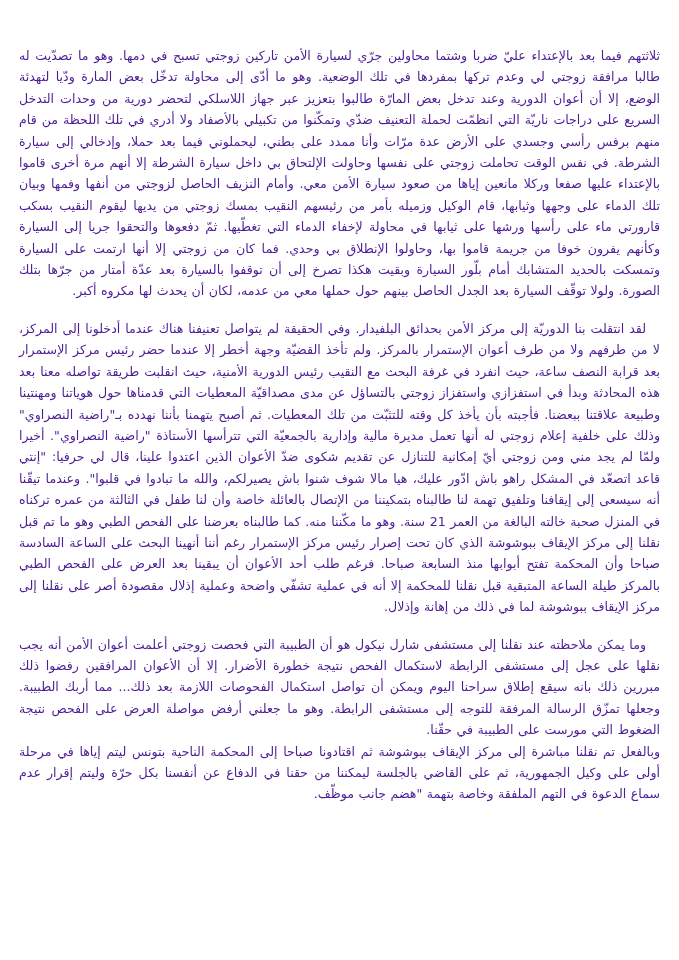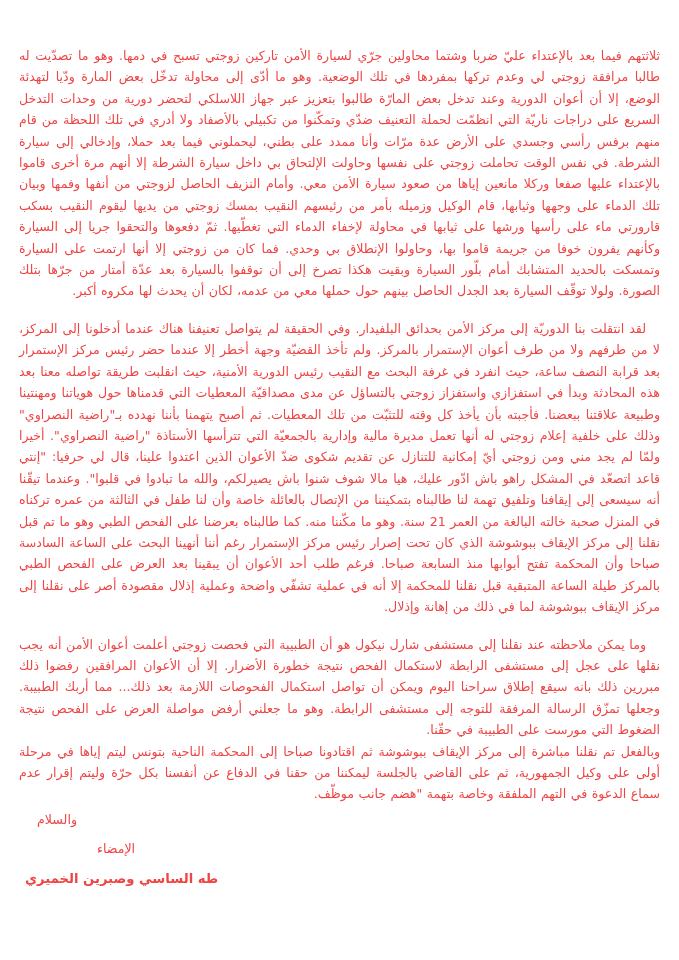--- a/index.html
+++ b/index.html
@@ -8,21 +8,21 @@
     background: #ffffff;
   }
   .page {
     position: relative;
     width: 679px;
     height: 960px;
     box-sizing: border-box;
     background: #ffffff;
     padding: 45px 19px 20px 19px;
     font-family: "DejaVu Sans", sans-serif;
-    color: #ef4444;
+    color: #4c1d95;
     overflow: hidden;
   }
   .letter-body {
     direction: rtl;
     unicode-bidi: embed;
   }
   .para {
     margin: 0;
     font-size: 12.6px;
     line-height: 21.4px;
@@ -58,18 +58,13 @@
 <body>
 
 <div class="page">
   <div class="letter-body">
     <p class="para">ثلاثتهم فيما بعد بالإعتداء عليّ ضربا وشتما محاولين جرّي لسيارة الأمن تاركين زوجتي تسبح في دمها. وهو ما تصدّيت له طالبا مرافقة زوجتي لي وعدم تركها بمفردها في تلك الوضعية. وهو ما أدّى إلى محاولة تدخّل بعض المارة ودّيا لتهدئة الوضع، إلا أن أعوان الدورية وعند تدخل بعض المارّة طالبوا بتعزيز عبر جهاز اللاسلكي لتحضر دورية من وحدات التدخل السريع على دراجات ناريّة التي انظمّت لحملة التعنيف ضدّي وتمكّنوا من تكبيلي بالأصفاد ولا أدري في تلك اللحظة من قام منهم برفس رأسي وجسدي على الأرض عدة مرّات وأنا ممدد على بطني، ليحملوني فيما بعد حملا، وإدخالي إلى سيارة الشرطة. في نفس الوقت تحاملت زوجتي على نفسها وحاولت الإلتحاق بي داخل سيارة الشرطة إلا أنهم مرة أخرى قاموا بالإعتداء عليها صفعا وركلا مانعين إياها من صعود سيارة الأمن معي. وأمام النزيف الحاصل لزوجتي من أنفها وفمها وبيان تلك الدماء على وجهها وثيابها، قام الوكيل وزميله بأمر من رئيسهم النقيب بمسك زوجتي من يديها ليقوم النقيب بسكب قارورتي ماء على رأسها ورشها على ثيابها في محاولة لإخفاء الدماء التي تغطّيها. ثمّ دفعوها والتحقوا جريا إلى السيارة وكأنهم يفرون خوفا من جريمة قاموا بها، وحاولوا الإنطلاق بي وحدي. فما كان من زوجتي إلا أنها ارتمت على السيارة وتمسكت بالحديد المتشابك أمام بلّور السيارة وبقيت هكذا تصرخ إلى أن توقفوا بالسيارة بعد عدّة أمتار من جرّها بتلك الصورة. ولولا توقّف السيارة بعد الجدل الحاصل بينهم حول حملها معي من عدمه، لكان أن يحدث لها مكروه أكبر.</p>
     <p class="para indent">لقد انتقلت بنا الدوريّة إلى مركز الأمن بحدائق البلفيدار. وفي الحقيقة لم يتواصل تعنيفنا هناك عندما أدخلونا إلى المركز، لا من طرفهم ولا من طرف أعوان الإستمرار بالمركز. ولم تأخذ القضيّة وجهة أخطر إلا عندما حضر رئيس مركز الإستمرار بعد قرابة النصف ساعة، حيث انفرد في غرفة البحث مع النقيب رئيس الدورية الأمنية، حيث انقلبت طريقة تواصله معنا بعد هذه المحادثة وبدأ في استفزازي واستفزاز زوجتي بالتساؤل عن مدى مصداقيّة المعطيات التي قدمناها حول هوياتنا ومهنتينا وطبيعة علاقتنا ببعضنا. فأجبته بأن يأخذ كل وقته للتثبّت من تلك المعطيات. ثم أصبح يتهمنا بأننا نهدده بـ"راضية النصراوي" وذلك على خلفية إعلام زوجتي له أنها تعمل مديرة مالية وإدارية بالجمعيّة التي تترأسها الأستاذة "راضية النصراوي". أخيرا ولمّا لم يجد مني ومن زوجتي أيّ إمكانية للتنازل عن تقديم شكوى ضدّ الأعوان الذين اعتدوا علينا، قال لي حرفيا: "إنتي قاعد اتصعّد في المشكل راهو باش ادّور عليك، هيا مالا شوف شنوا باش يصيرلكم، والله ما تبادوا في قلبوا". وعندما تيقّنا أنه سيسعى إلى إيقافنا وتلفيق تهمة لنا طالبناه بتمكيننا من الإتصال بالعائلة خاصة وأن لنا طفل في الثالثة من عمره تركناه في المنزل صحبة خالته البالغة من العمر 21 سنة. وهو ما مكّننا منه. كما طالبناه بعرضنا على الفحص الطبي وهو ما تم قبل نقلنا إلى مركز الإيقاف ببوشوشة الذي كان تحت إصرار رئيس مركز الإستمرار رغم أننا أنهينا البحث على الساعة السادسة صباحا وأن المحكمة تفتح أبوابها منذ السابعة صباحا. فرغم طلب أحد الأعوان أن يبقينا بعد العرض على الفحص الطبي بالمركز طيلة الساعة المتبقية قبل نقلنا للمحكمة إلا أنه في عملية تشفّي واضحة وعملية إذلال مقصودة أصر على نقلنا إلى مركز الإيقاف ببوشوشة لما في ذلك من إهانة وإذلال.</p>
     <p class="para indent">وما يمكن ملاحظته عند نقلنا إلى مستشفى شارل نيكول هو أن الطبيبة التي فحصت زوجتي أعلمت أعوان الأمن أنه يجب نقلها على عجل إلى مستشفى الرابطة لاستكمال الفحص نتيجة خطورة الأضرار. إلا أن الأعوان المرافقين رفضوا ذلك مبررين ذلك بانه سيقع إطلاق سراحنا اليوم ويمكن أن تواصل استكمال الفحوصات اللازمة بعد ذلك... مما أربك الطبيبة. وجعلها تمزّق الرسالة المرفقة للتوجه إلى مستشفى الرابطة. وهو ما جعلني أرفض مواصلة العرض على الفحص نتيجة الضغوط التي مورست على الطبيبة في حقّنا.</p>
     <p class="para">وبالفعل تم نقلنا مباشرة إلى مركز الإيقاف ببوشوشة ثم اقتادونا صباحا إلى المحكمة الناحية بتونس ليتم إياها في مرحلة أولى على وكيل الجمهورية، ثم على القاضي بالجلسة ليمكننا من حقنا في الدفاع عن أنفسنا بكل حرّة وليتم إقرار عدم سماع الدعوة في التهم الملفقة وخاصة بتهمة "هضم جانب موظّف.</p>
   </div>
 
-  <div class="closing">
-    <div class="salutation">والسلام</div>
-    <div class="signature-label">الإمضاء</div>
-    <div class="signatories">طه الساسي وصبرين الخميري</div>
-  </div>
 </div>
 
 </body></html>

